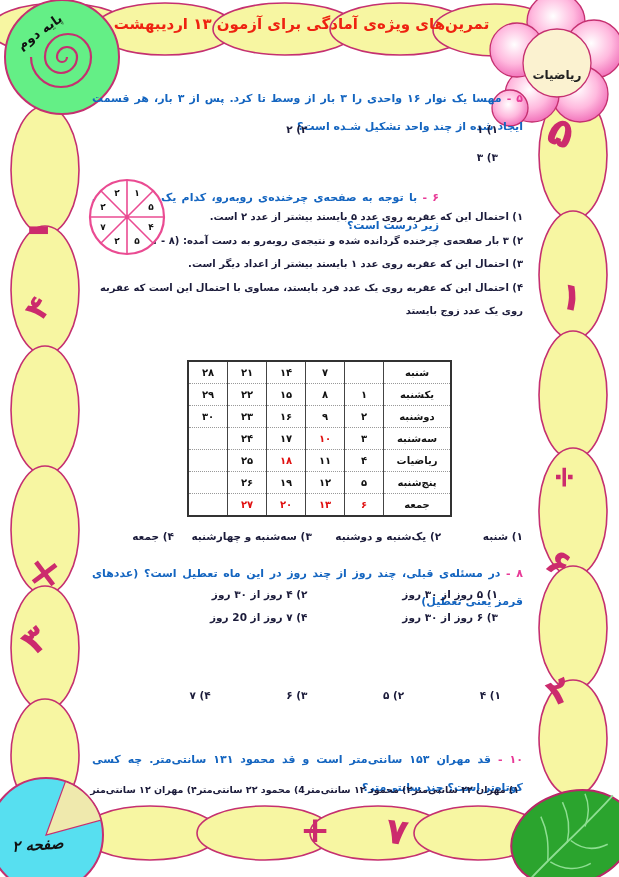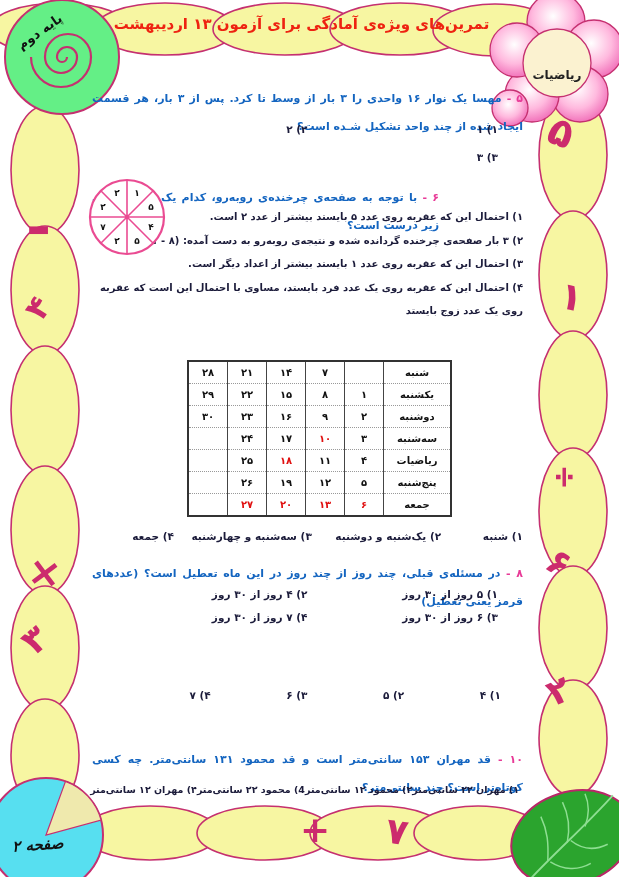--- a/index.html
+++ b/index.html
@@ -243,21 +243,21 @@
   </div>
 
   <div class="q" style="top:560px;">
     <span class="qnum">۸ -</span>
     <span class="qtext">در مسئله‌ی قبلی، چند روز از چند روز در این ماه تعطیل است؟ (عددهای قرمز یعنی تعطیل)</span>
   </div>
   <div class="opts grid2" style="top:585px;row-gap:4px;">
     <span>۱) ۵ روز از ۳۰ روز</span>
     <span>۲) ۴ روز از ۳۰ روز</span>
     <span>۳) ۶ روز از ۳۰ روز</span>
-    <span>۴) ۷ روز از ۳۰ روز</span>
+    <span>۴) ۷ روز از 20 روز</span>
   </div>
 
   <div class="opts grid4b" style="top:686px;">
     <span>۱) ۴</span>
     <span>۲) ۵</span>
     <span>۳) ۶</span>
     <span>۴) ۷</span>
   </div>
 
   <div class="q" style="top:746px;">

